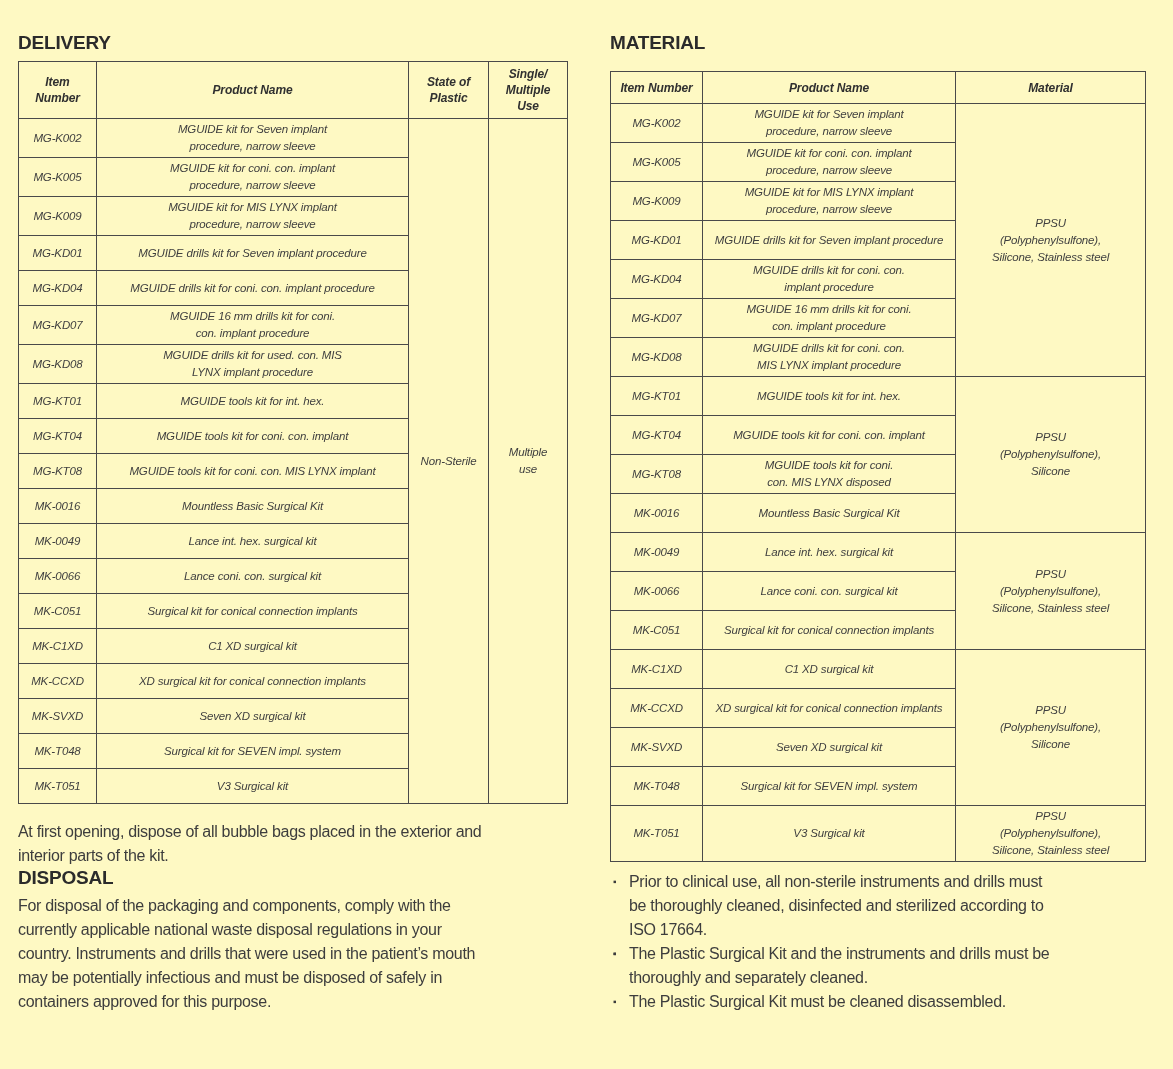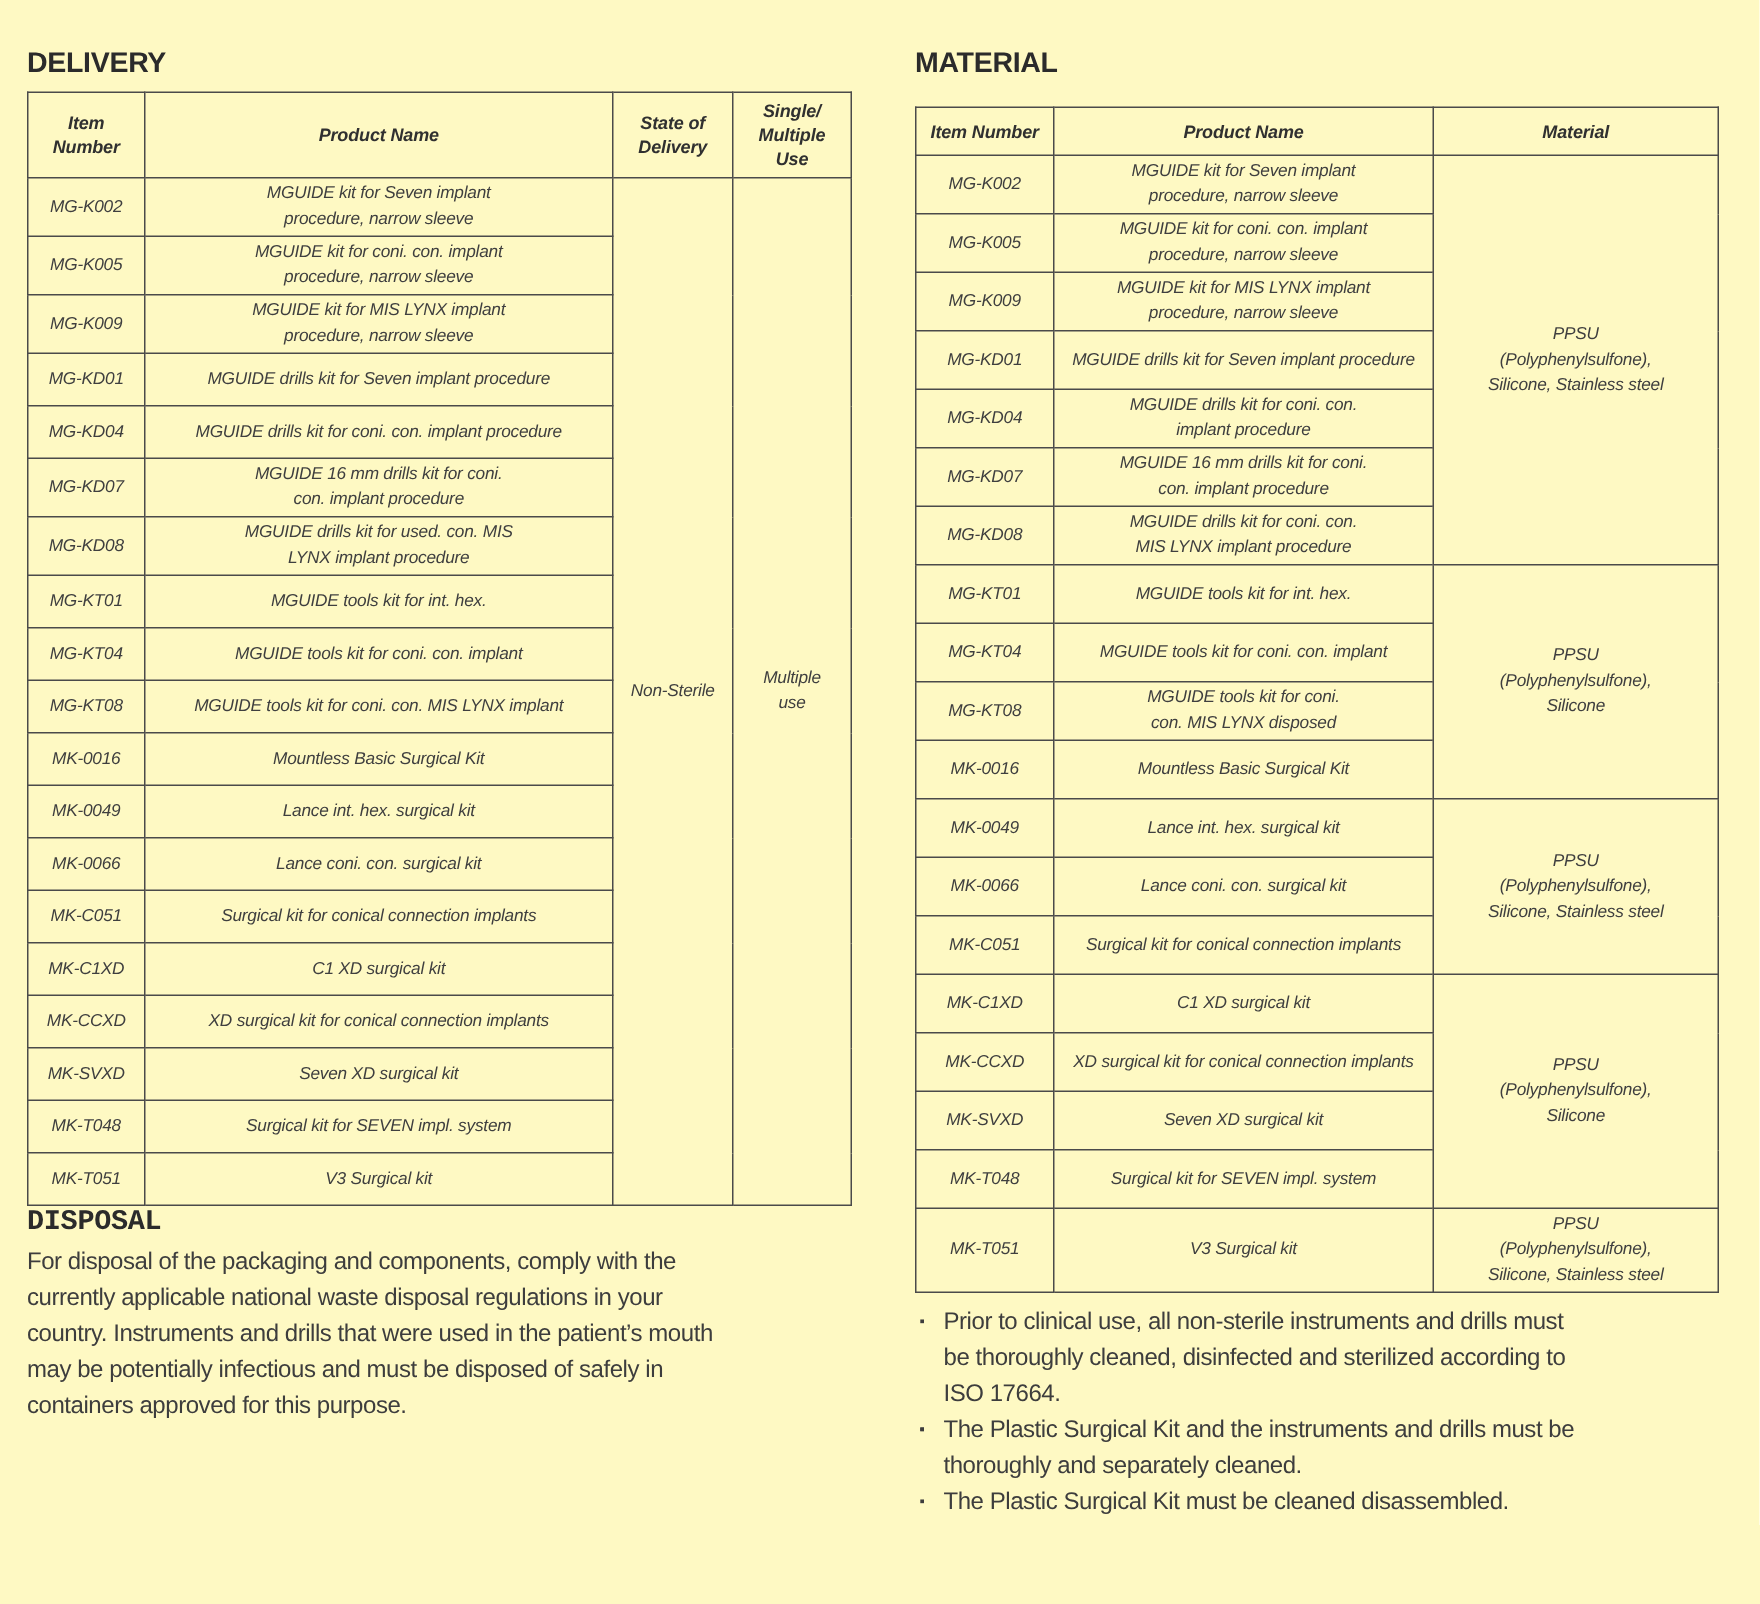--- a/index.html
+++ b/index.html
@@ -22,21 +22,21 @@
        white-space:pre-line; color:#3f3f3f; }
   .tbl-delivery { margin-top:8px; }
   .tbl-material { margin-top:18px; }
   .tbl-delivery td { height:30px; }
   .tbl-material th { height:23px; }
   .tbl-material td { height:34px; }
 
   .para { font-size:16px; line-height:24px; letter-spacing:-0.3px;
           white-space:pre-line; color:#3d3d3d; margin:0; }
   .note { margin-top:16px; }
-  .h-disposal { margin-top:18px;font-family:Liberation Mono, monospace; }
+  .h-disposal { margin-top:18px; }
   .disposal-body { margin-top:6px; }
   .h-cleaning { margin-top:26px; }
 
   ul.bullets { list-style:none; margin:8px 0 0 0; padding:0; }
   ul.bullets li { position:relative; padding-left:19px; font-size:16px;
                   line-height:24px; letter-spacing:-0.3px; white-space:pre-line;
                   color:#3d3d3d; }
   ul.bullets li .blt { position:absolute; left:3px; top:0; font-size:10px;
                        line-height:24px; color:#3d3d3d; }
 </style>
@@ -55,21 +55,21 @@
             <col style="width:312px">
           <col style="width:80px">
             <col style="width:79px">
         </colgroup>
         <thead>
           <tr>
             <th>Item
 Number</th>
             <th>Product Name</th>
             <th>State of
-Delivery</th>
+Plastic</th>
             <th>Single/
 Multiple
 Use</th>
           </tr>
         </thead>
         <tbody>
             <tr>
               <td>MG-K002</td>
               <td>MGUIDE kit for Seven implant
 procedure, narrow sleeve</td>
@@ -149,20 +149,22 @@
               <td>MK-T048</td>
               <td>Surgical kit for SEVEN impl. system</td>
             </tr>
             <tr>
               <td>MK-T051</td>
               <td>V3 Surgical kit</td>
             </tr>
           </tbody>
       </table>
 
+      <p class="para note">At first opening, dispose of all bubble bags placed in the exterior and
+interior parts of the kit.</p>
 
       <h2 class="sec h-disposal">DISPOSAL</h2>
       <p class="para disposal-body">For disposal of the packaging and components, comply with the
 currently applicable national waste disposal regulations in your
 country. Instruments and drills that were used in the patient’s mouth
 may be potentially infectious and must be disposed of safely in
 containers approved for this purpose.</p>
     </div>
 
     <div class="col-right">

